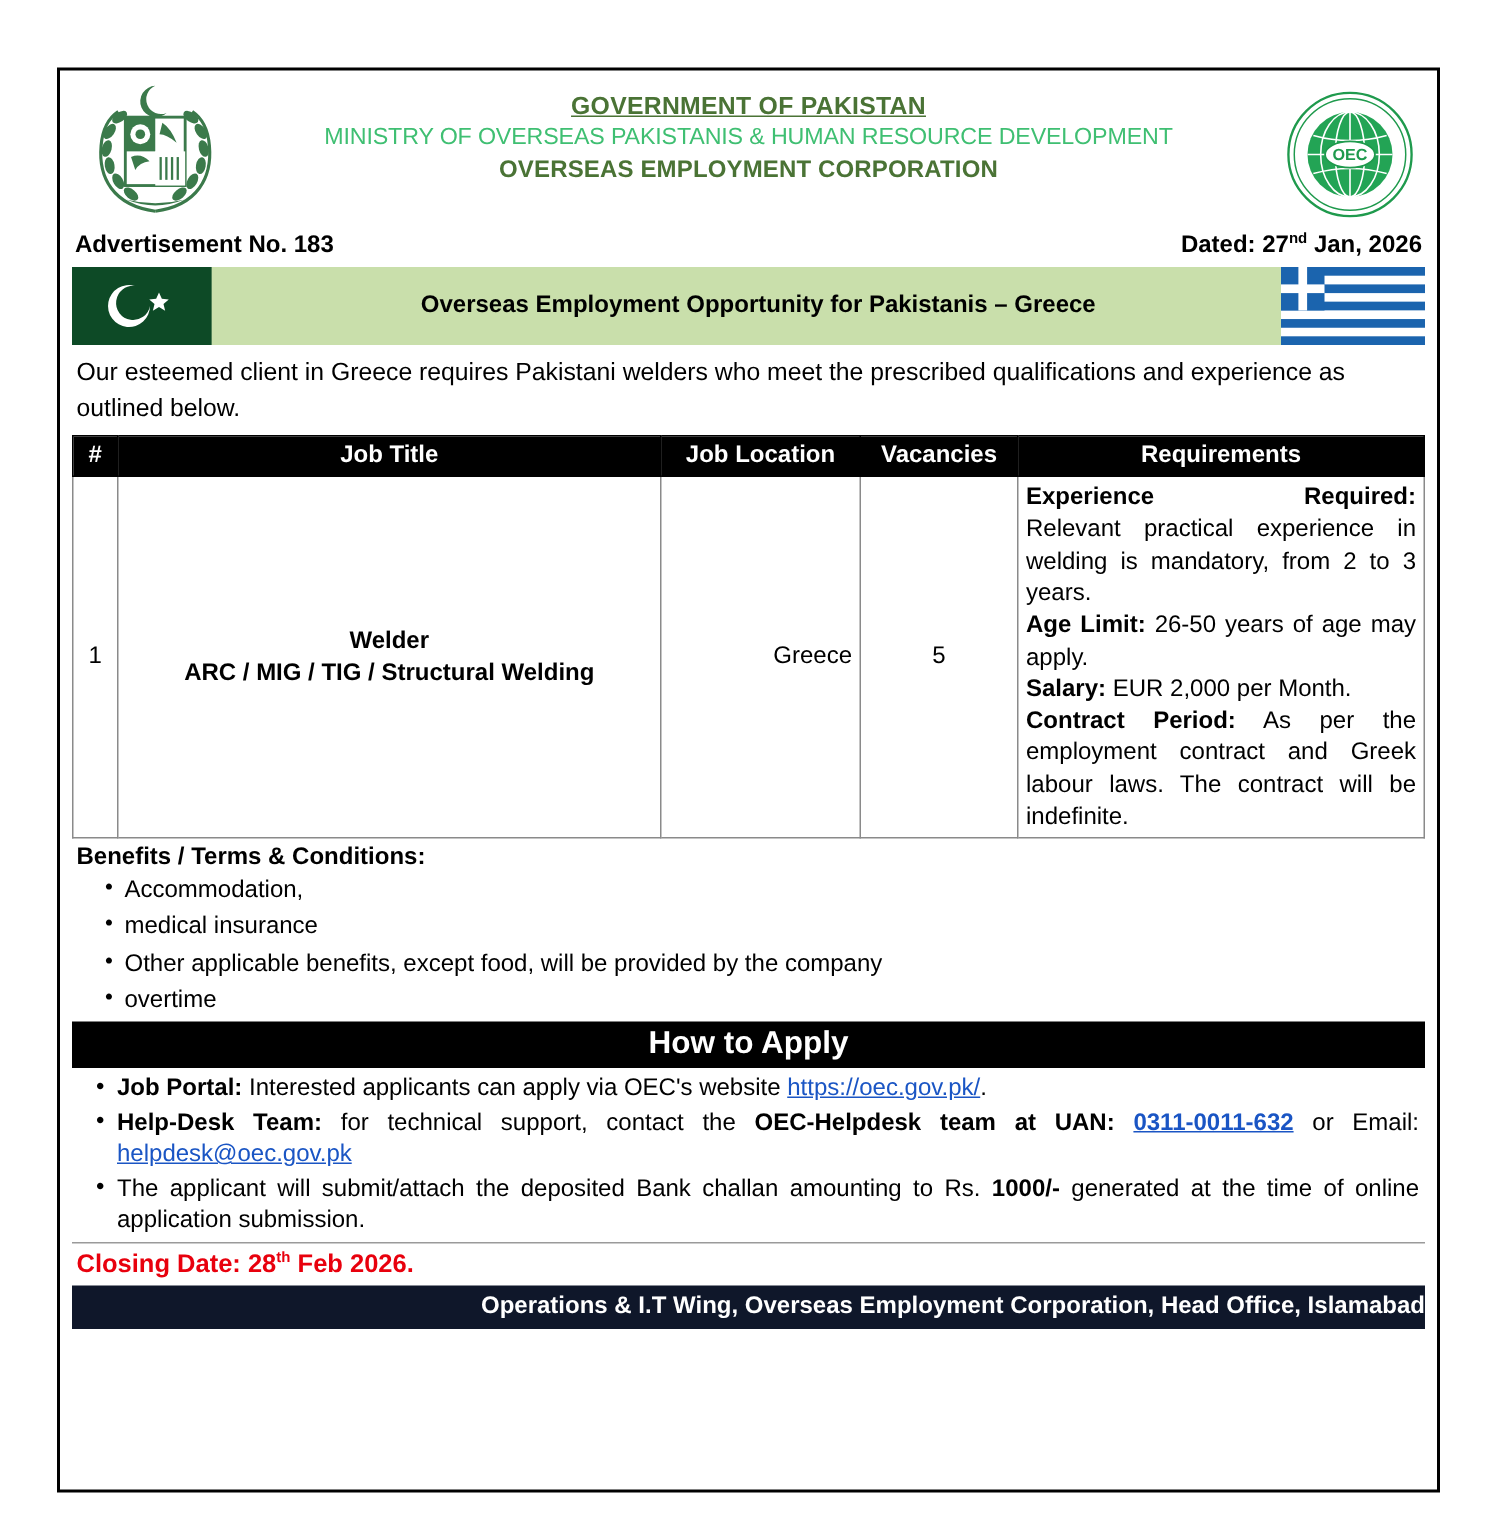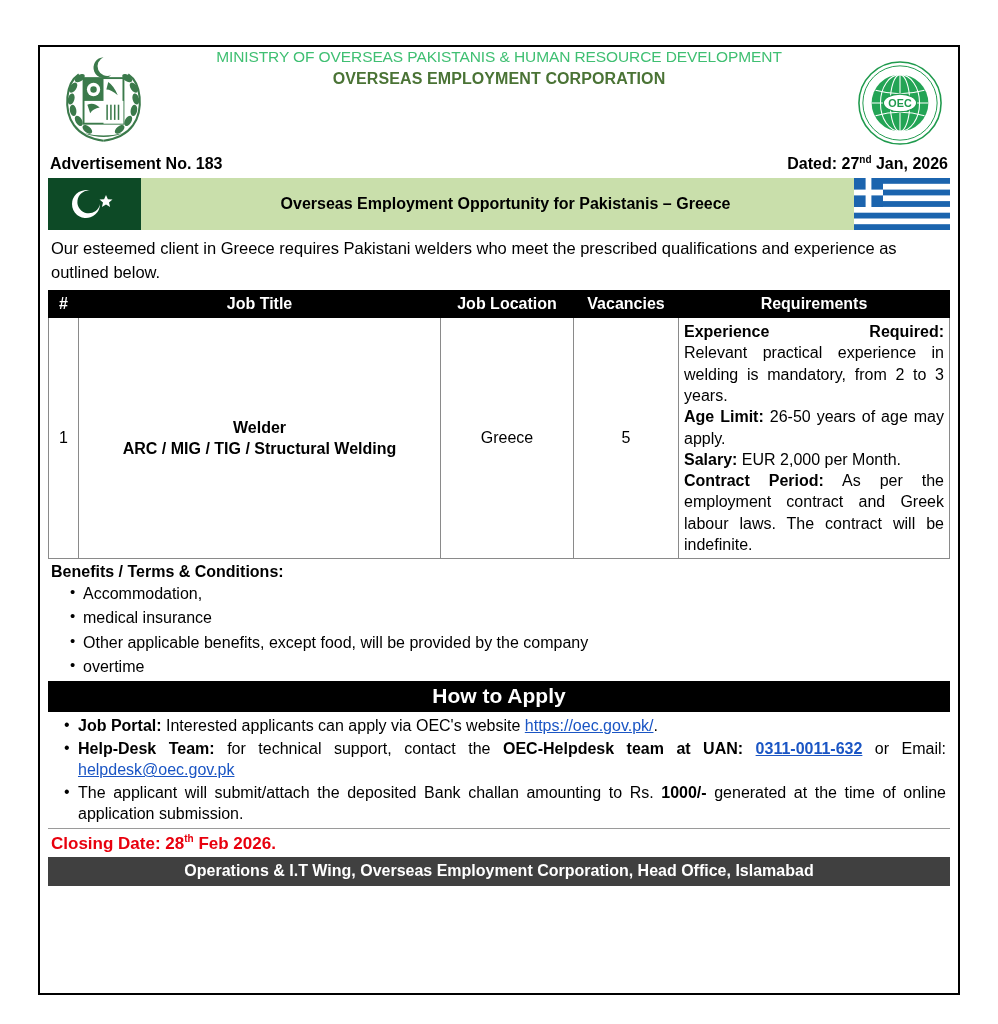--- a/index.html
+++ b/index.html
@@ -148,21 +148,21 @@
     text-align: center;
   }
   table.jobs td {
     border: 1px solid #8a8a8a;
     vertical-align: middle;
     font-size: 16px;
     padding: 3px 5px;
   }
   td.c-num { text-align: center; width: 30px; }
   td.c-title { text-align: center; font-weight: bold; line-height: 1.35; }
-  td.c-loc { text-align: center; }
+  td.c-loc { text-align: right; }
   td.c-vac { text-align: center; }
   td.c-req {
     vertical-align: top;
     text-align: justify;
     line-height: 1.33;
     font-size: 15.5px;
     padding: 4px 6px 6px 6px;
   }
   .req-head {
     font-weight: bold;
@@ -233,23 +233,23 @@
   .closing {
     color: #e8000d;
     font-size: 17px;
     font-weight: bold;
     padding: 4px 3px 4px 3px;
     border-top: 1px solid #9a9a9a;
   }
   .closing sup { font-size: 10px; }
 
   .footer-bar {
-    background: #404040;
+    background: #0f172a;
     color: #ffffff;
-    text-align: center;
+    text-align: right;
     font-size: 16px;
     font-weight: bold;
     padding: 5px 0 6px 0;
   }
 </style>
 </head>
 <body>
 
 <div class="page">
  <div class="inner">
@@ -292,20 +292,21 @@
             <rect x="53" y="58" width="1.6" height="16"></rect>
             <rect x="57" y="58" width="1.6" height="16"></rect>
             <rect x="61" y="58" width="1.6" height="16"></rect>
             <rect x="65" y="58" width="1.6" height="16"></rect>
           </g>
         </g>
         <path d="M30 88 q20 8 40 0 q-20 5 -40 0z" fill="#3b7a4b"></path>
       </svg>
     </div>
 
+    <div class="hdr-gov">GOVERNMENT OF PAKISTAN</div>
     <div class="hdr-ministry">MINISTRY OF OVERSEAS PAKISTANIS &amp; HUMAN RESOURCE DEVELOPMENT</div>
     <div class="hdr-corp">OVERSEAS EMPLOYMENT CORPORATION</div>
 
     <div class="emblem-right">
       <svg viewBox="0 0 90 90" width="88" height="88">
         <circle cx="45" cy="45" r="42" fill="none" stroke="#1f9a4d" stroke-width="1.6"></circle>
         <circle cx="45" cy="45" r="38" fill="none" stroke="#1f9a4d" stroke-width="1"></circle>
         <circle cx="45" cy="45" r="29" fill="#23a455"></circle>
         <g stroke="#ffffff" stroke-width="1.1" fill="none">
           <ellipse cx="45" cy="45" rx="10" ry="29"></ellipse>

